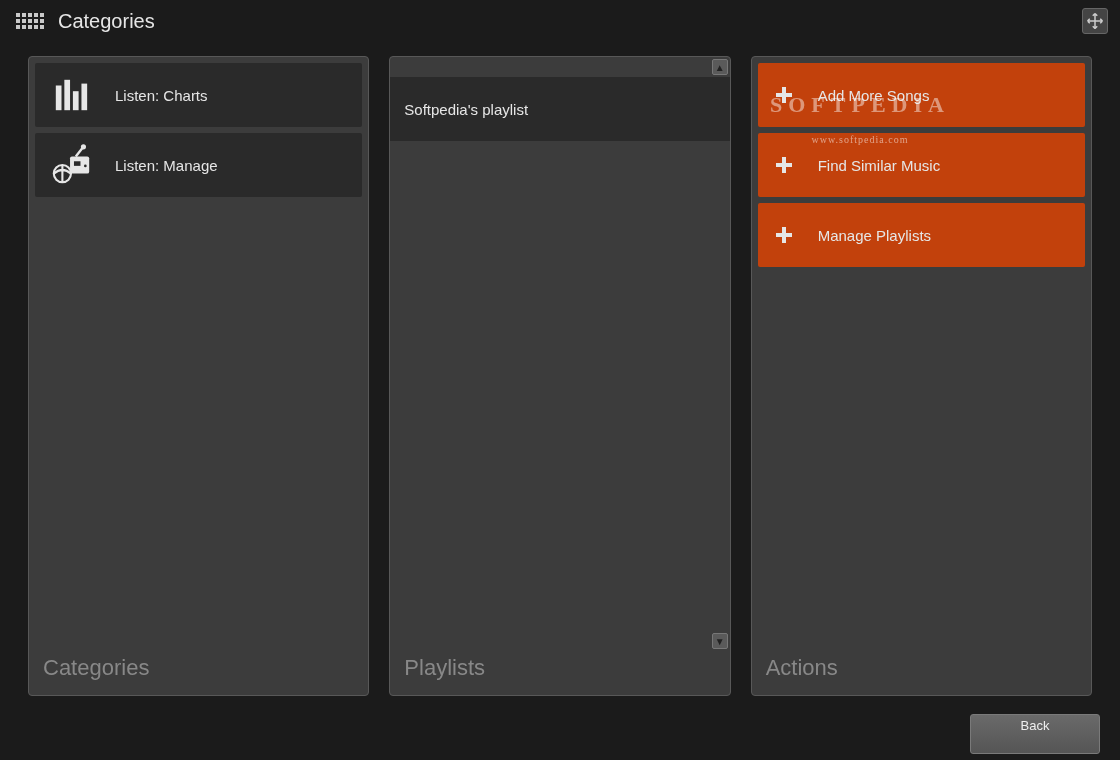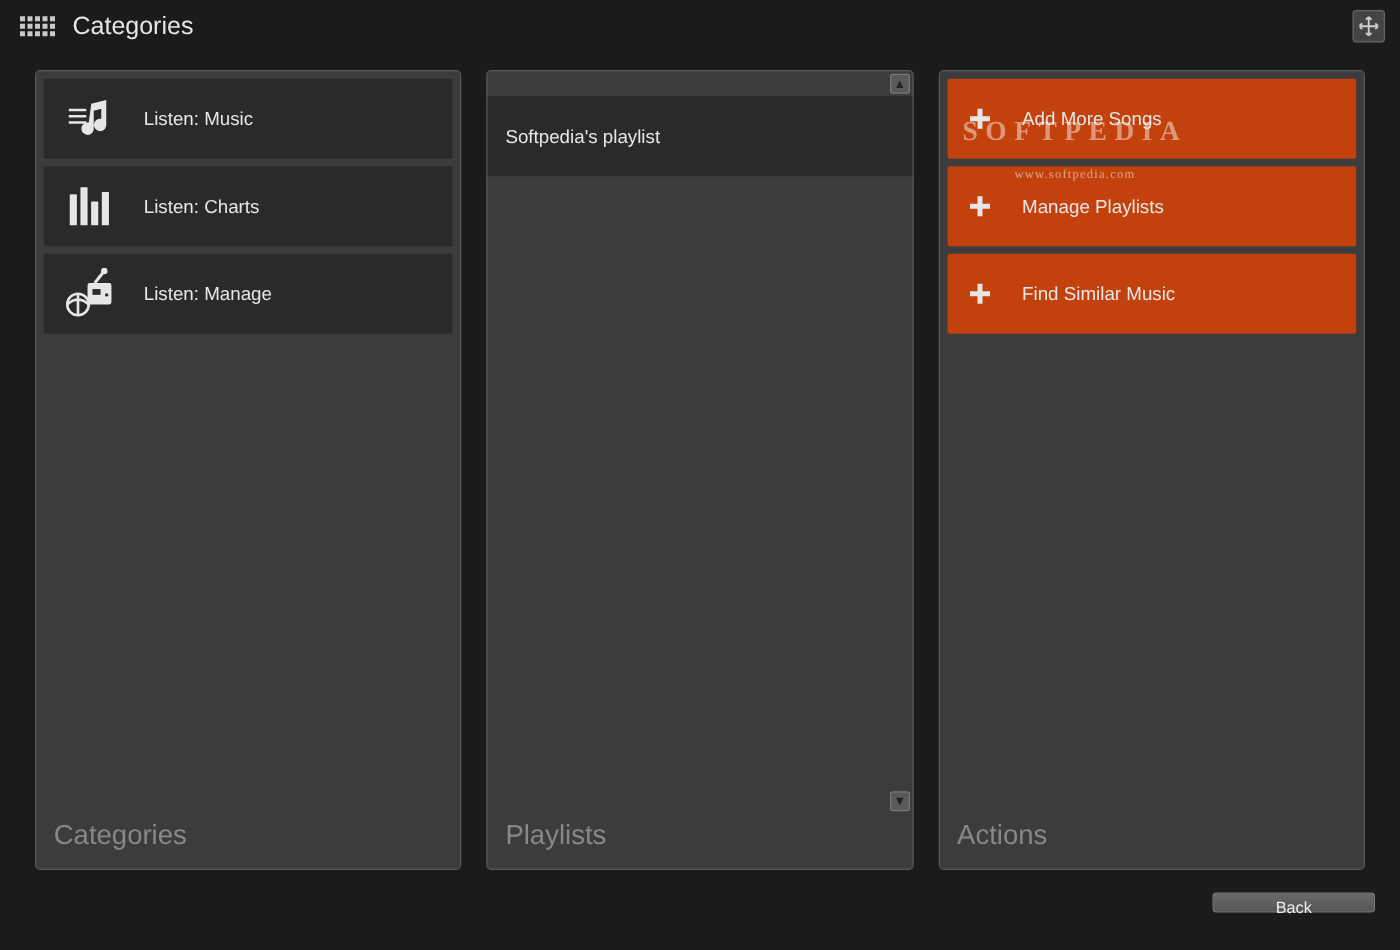--- a/index.html
+++ b/index.html
@@ -134,21 +134,21 @@
   }
   .scroll-up { top: 2px; }
   .scroll-down { bottom: 46px; }
   .bottom-bar {
     display: flex;
     justify-content: flex-end;
     padding: 8px 20px 10px 0;
   }
   .back-btn {
     width: 130px;
-    height: 16px;
+    height: 40px;
     background: linear-gradient(#6a6a6a, #555);
     border: 1px solid #7a7a7a;
     border-radius: 3px;
     color: #eee;
     font-size: 13px;
     cursor: pointer;
     text-align: center;
     line-height: 22px;
   }
   .watermark {
@@ -203,31 +203,20 @@
       <path d="M12 2 L12 22 M2 12 L22 12 M12 2 L9 5 M12 2 L15 5 M12 22 L9 19 M12 22 L15 19 M2 12 L5 9 M2 12 L5 15 M22 12 L19 9 M22 12 L19 15"></path>
     </svg>
   </div>
 </div>
 
 <div class="columns">
 
   <div class="panel">
     <div class="panel-body">
 
-      <div class="row">
-        <div class="row-icon">
-          <svg width="40" height="40" viewBox="0 0 40 40" fill="#e6e6e6">
-            <rect x="4" y="12" width="14" height="2"></rect>
-            <rect x="4" y="17" width="14" height="2"></rect>
-            <rect x="4" y="22" width="14" height="2"></rect>
-            <path d="M22 8 L34 5 L34 24 A5 5 0 1 1 30 20 L30 12 L24 13.5 L24 27 A5 5 0 1 1 20 23 L22 8 Z"></path>
-          </svg>
-        </div>
-        <div class="row-label">Listen: Music</div>
-      </div>
 
       <div class="row">
         <div class="row-icon">
           <svg width="38" height="38" viewBox="0 0 40 40" fill="#e6e6e6">
             <rect x="4" y="10" width="6" height="26"></rect>
             <rect x="13" y="4" width="6" height="32"></rect>
             <rect x="22" y="16" width="6" height="20"></rect>
             <rect x="31" y="8" width="6" height="28"></rect>
           </svg>
         </div>
@@ -282,31 +271,31 @@
         <div class="row-label">Add More Songs</div>
       </div>
 
       <div class="action-row">
         <div class="plus-icon">
           <svg width="20" height="20" viewBox="0 0 20 20" fill="#e6e6e6">
               <rect x="8" y="2" width="4" height="16"></rect>
               <rect x="2" y="8" width="16" height="4"></rect>
             </svg>
         </div>
-        <div class="row-label">Manage Playlists</div>
+        <div class="row-label">Find Similar Music</div>
       </div>
 
       <div class="action-row">
         <div class="plus-icon">
           <svg width="20" height="20" viewBox="0 0 20 20" fill="#e6e6e6">
               <rect x="8" y="2" width="4" height="16"></rect>
               <rect x="2" y="8" width="16" height="4"></rect>
             </svg>
         </div>
-        <div class="row-label">Find Similar Music</div>
+        <div class="row-label">Manage Playlists</div>
       </div>
 
     </div>
     <div class="panel-footer">Actions</div>
   </div>
 
 </div>
 
 <div class="bottom-bar">
   <div class="back-btn">Back</div>

